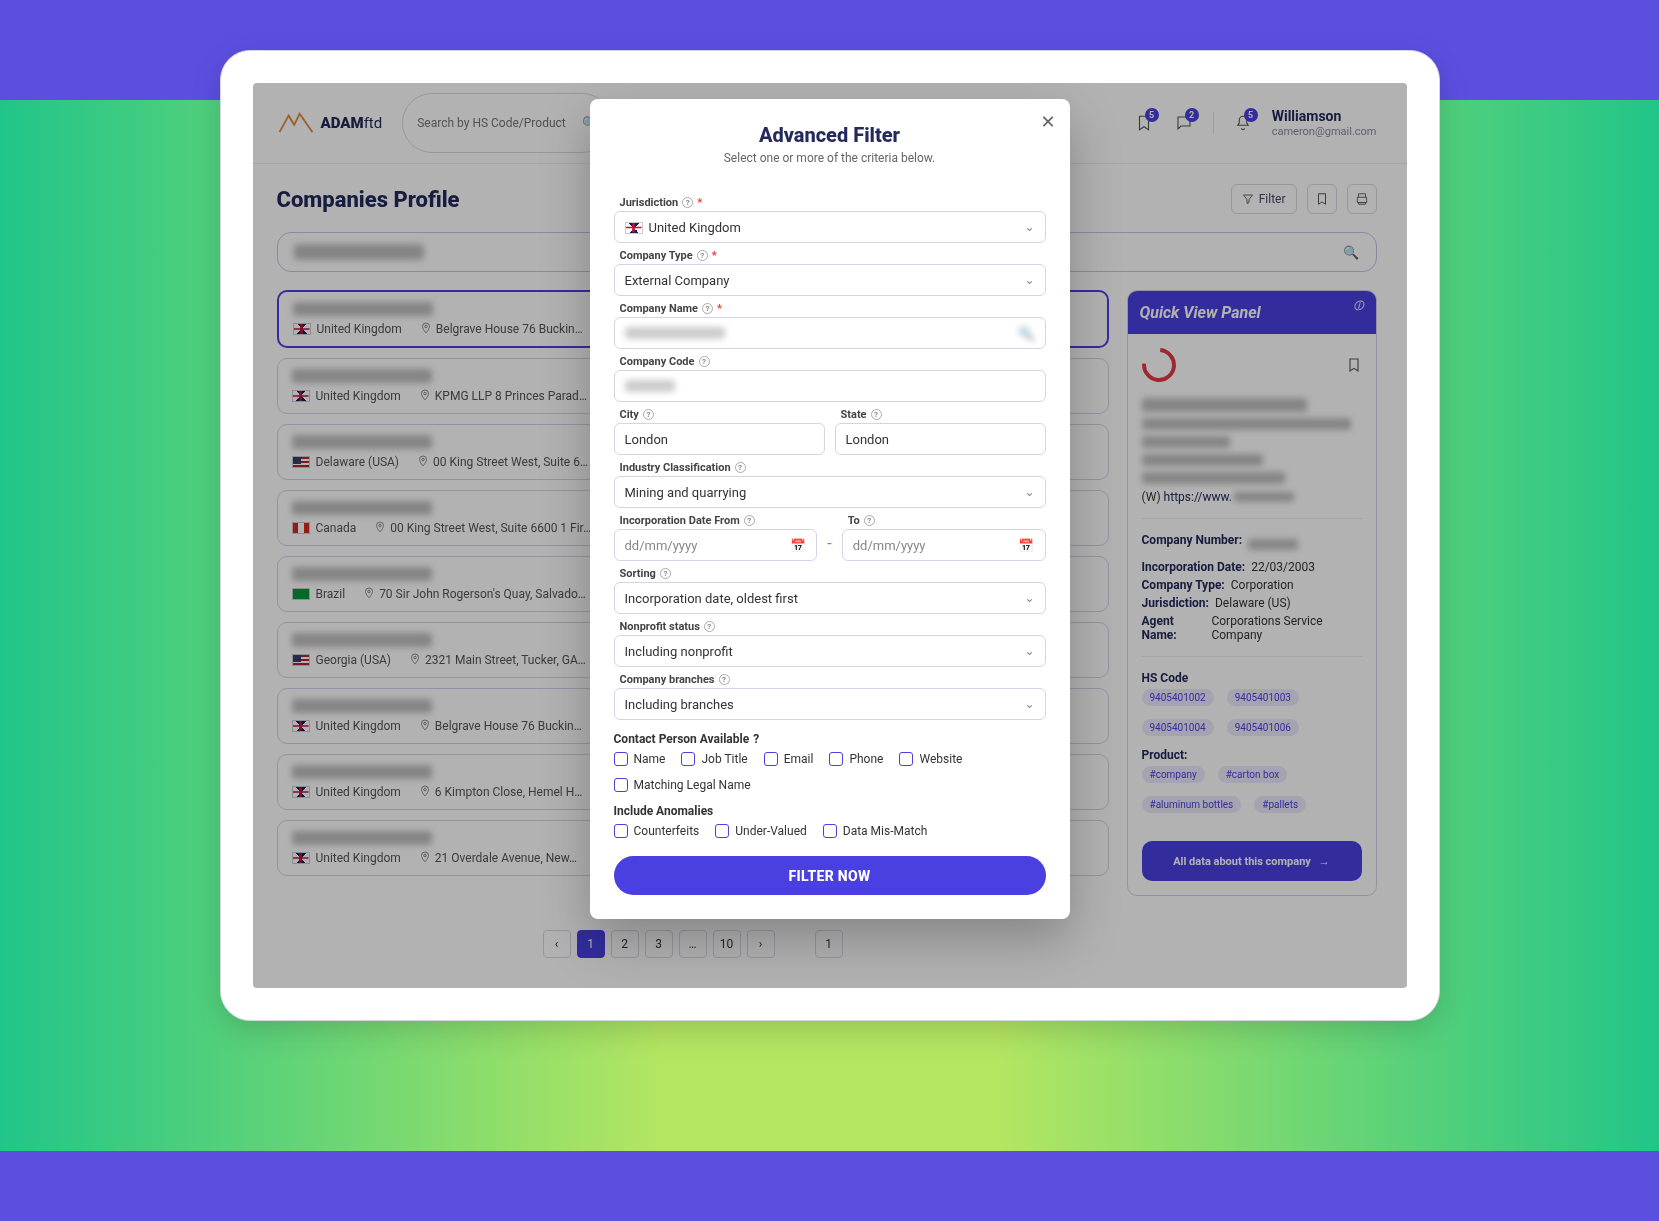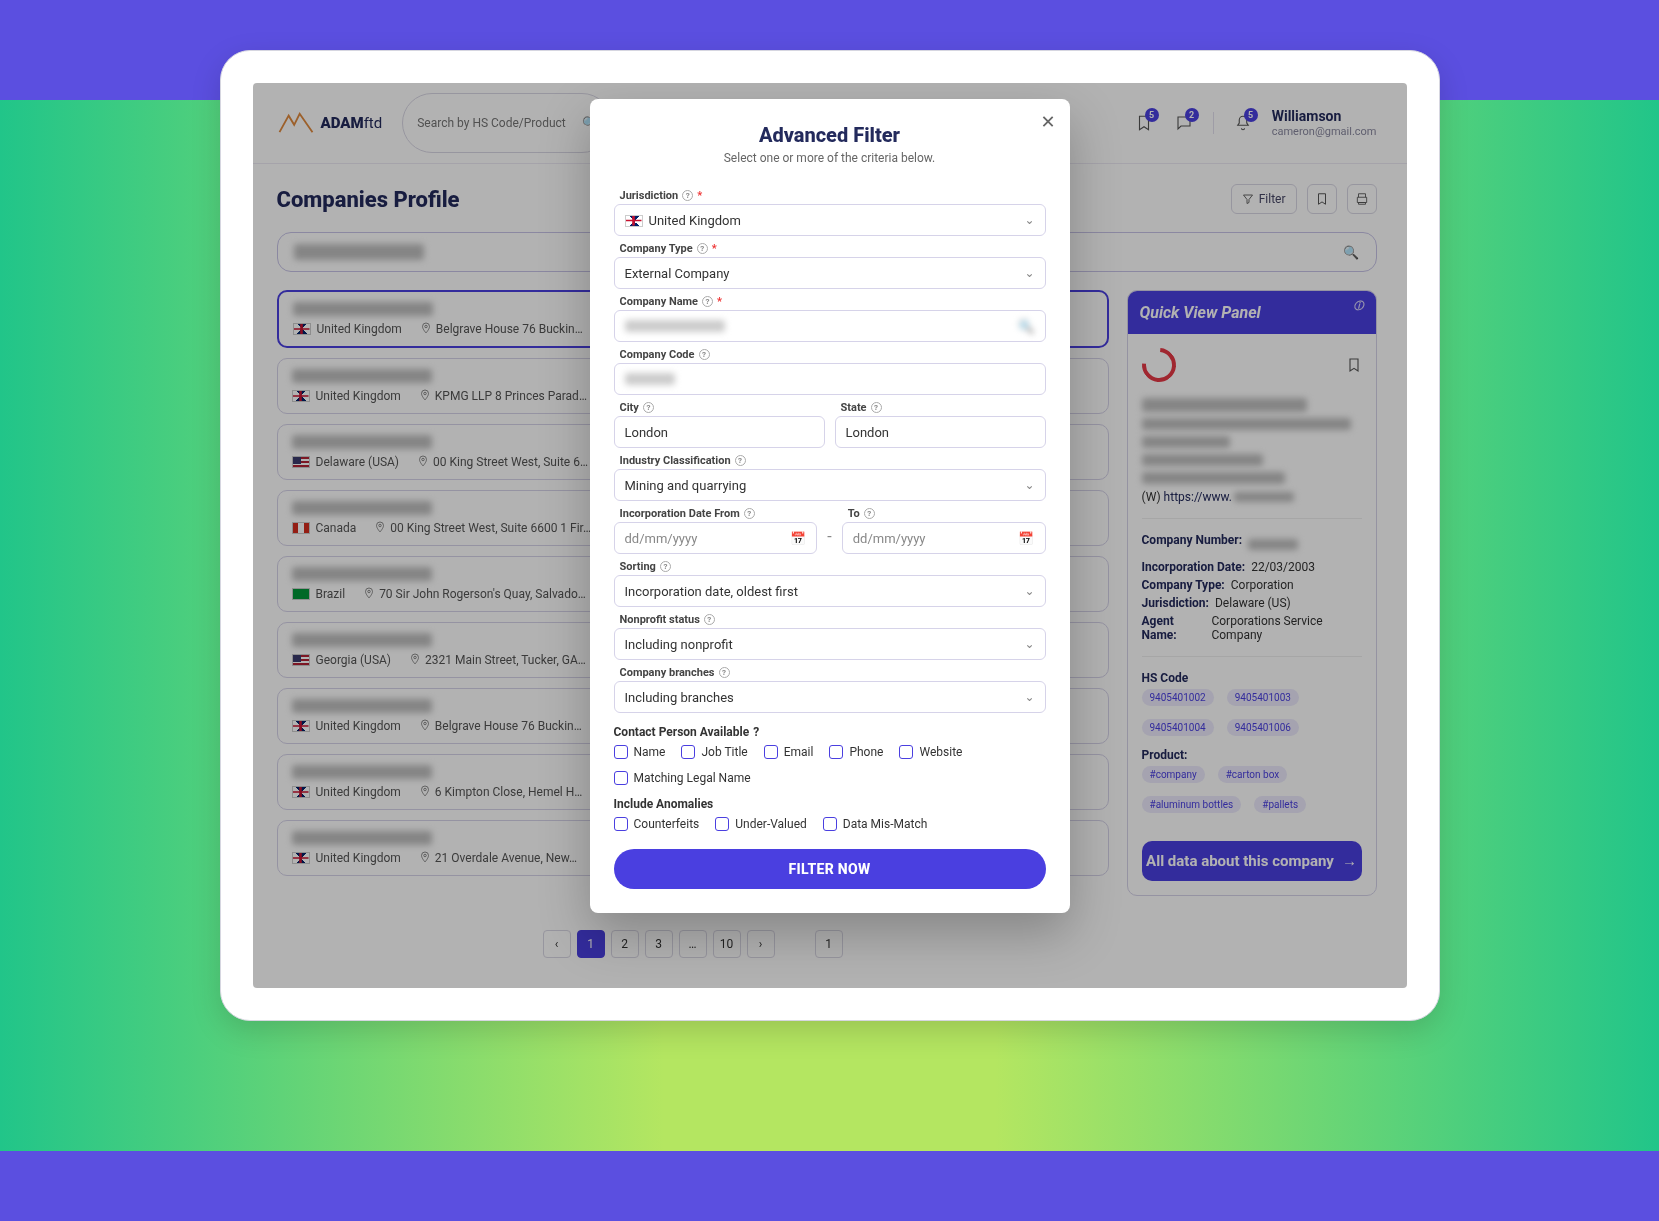--- a/index.html
+++ b/index.html
@@ -138,35 +138,35 @@
   .qv-head { background:#4a3fe0;color:#fff;font-weight:700;font-style:italic;text-align:left;padding:12px;font-size:16px;position:relative;}
   .qv-head .info{position:absolute;top:8px;right:12px;font-size:10px;opacity:.8;}
   .qv-body { padding:14px; font-size:12px; color:#333;}
   .qv-logo{width:34px;height:34px;border:4px solid #e63946;border-radius:50%;border-top-color:transparent;transform:rotate(-40deg);}
   .qv-row{display:flex;justify-content:space-between;align-items:center;}
   .blurline{height:12px;background:#bfbfbf;border-radius:3px;filter:blur(3px);margin:6px 0;}
   .kv{display:flex;gap:6px;margin:4px 0;}
   .kv b{color:#232a5c;font-weight:700;}
   .chips{display:flex;flex-wrap:wrap;gap:13px;margin-top:4px;}
   .chip{background:#eceafc;color:#4a3fe0;font-size:10px;padding:3px 8px;border-radius:10px;}
-  .qv-cta{margin:14px;background:#4a3fe0;color:#fff;border-radius:10px;height:40px;display:flex;align-items:center;justify-content:center;gap:8px;font-weight:700;font-size:15px;}
+  .qv-cta{margin:14px;background:#4a3fe0;color:#fff;border-radius:10px;height:40px;display:flex;align-items:center;justify-content:center;gap:8px;font-weight:700;font-size:11px;}
 
   
   .modal {
     position:absolute; z-index:20;
     left:50%; top:16px; transform:translateX(-50%);
     width:480px; max-height: 820px;
     background:#fff; border-radius:8px;
     box-shadow:0 20px 50px rgba(0,0,0,.25);
     padding:20px 24px 24px;
     display:flex;flex-direction:column;
   }
   .modal-close{position:absolute;top:12px;right:14px;font-size:18px;color:#666;cursor:pointer;}
   .modal h2{color:#232a5c;font-size:20px;font-weight:800;text-align:center;margin-top:4px;}
-  .modal .sub{text-align:center;font-size:12px;color:#666;margin:4px 0 18px;}
+  .modal .sub{text-align:center;font-size:12px;color:#666;margin:4px 0 25px;}
   .fgroup{margin-top:6px;}
   .flabel{font-size:11px;color:#444;font-weight:700;margin-left:6px;margin-bottom:2px;display:flex;align-items:center;gap:4px;}
   .flabel .req{color:#e33;}
   .flabel .q{width:11px;height:11px;border:1px solid #aaa;border-radius:50%;display:inline-flex;align-items:center;justify-content:center;font-size:8px;color:#888;}
   .finput,.fselect{width:100%;border:1px solid #d6d3e9;border-radius:6px;height:32px;padding:0 10px;font-size:13px;color:#333;background:#fff;display:flex;align-items:center;justify-content:space-between;}
   .finput[data-blur] span{filter:blur(3px);color:#999;}
   .frow{display:flex;gap:10px;}
   .frow .fgroup{flex:1;}
   .chev{color:#888;font-size:12px;}
   .section-lbl{font-size:12px;font-weight:700;color:#333;margin-top:12px;margin-bottom:6px;display:flex;align-items:center;gap:4px;}

